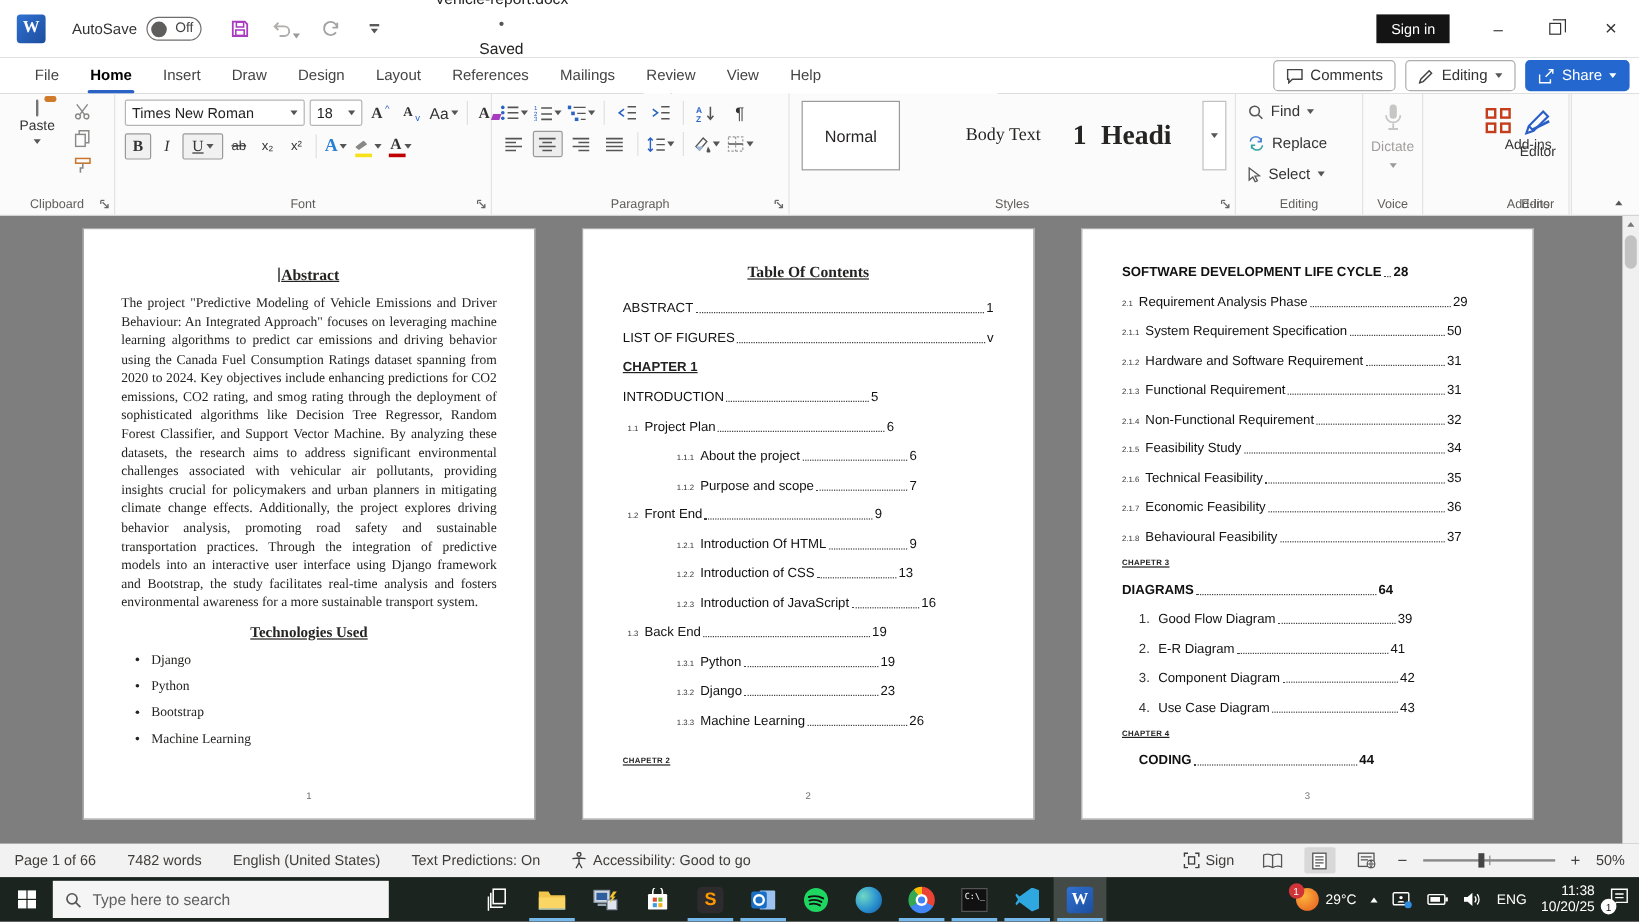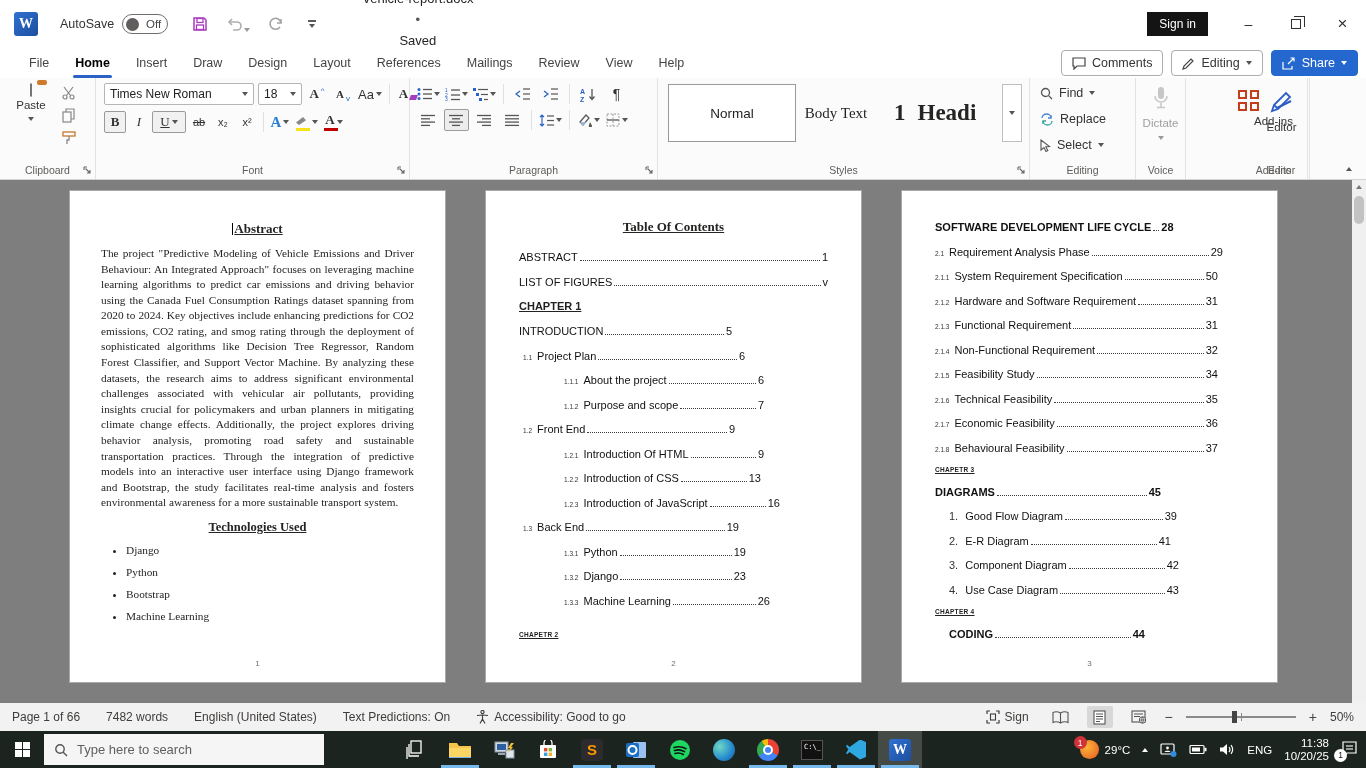--- a/index.html
+++ b/index.html
@@ -56,21 +56,21 @@
   .fbtn.boxed { border:1px solid #9a9a9a; background:#f1f1f1; border-radius:2px; }
   .serifb { font-family:"Liberation Serif",serif; font-weight:bold; }
   .serifi { font-family:"Liberation Serif",serif; font-style:italic; }
   .vline { width:1px; height:20px; background:#e0e0e0; margin:0 3px; }
   .g-par { left:410px; width:248px; }
   .pr { position:absolute; left:6px; display:flex; gap:3px; align-items:center; }
   .pbtn { width:25px; height:22px; display:flex; align-items:center; justify-content:center; gap:1px; }
   .pbtn.boxed { border:1px solid #9a9a9a; background:#ededed; border-radius:2px; }
   .g-styles { left:658px; width:372px; }
   .stylecard { position:absolute; top:6px; height:58px; display:flex; align-items:center; justify-content:center; overflow:hidden; }
-  .card-normal { left:10px; width:128px; border:1px solid #9a9a9a; background:#fff; font-size:13.5px; }
+  .card-normal { left:10px; width:82px; border:1px solid #9a9a9a; background:#fff; font-size:13.5px; }
   .card-body { left:126px; width:104px; font-family:"Liberation Serif",serif; font-size:15px; }
   .card-h1 { left:236px; width:102px; font-family:"Liberation Serif",serif; font-weight:bold; font-size:23px; white-space:nowrap; justify-content:flex-start; gap:12px; }
   .style-strip { position:absolute; left:344px; top:6px; width:20px; height:58px; border:1px solid #c0c0c0; background:#fff; display:flex; align-items:center; justify-content:center; }
   .g-edit { left:1030px; width:106px; }
   .erow { position:absolute; left:10px; display:flex; align-items:center; gap:6px; font-size:12.5px; color:#333; }
   .g-voice { left:1136px; width:50px; text-align:center; }
   .g-editor { left:1256px; width:52px; text-align:center; }
   .g-addins { left:1238px; width:72px; text-align:center; }
   .bigbtn-label { font-size:11.5px; color:#333; margin-top:4px; }
   .dim { color:#a19f9d !important; }
@@ -716,21 +716,21 @@
           <span class="tlabel">Behavioural Feasibility</span>
           <span class="dots"></span>
           <span class="tpage">37</span>
         </div>
         <div class="trow chapter-small">
           <span class="chap">CHAPETR 3</span>
         </div>
         <div class="trow bold" style="width: 226px;">
           <span class="tlabel">DIAGRAMS</span>
           <span class="dots"></span>
-          <span class="tpage">45</span>
+          <span class="tpage">64</span>
         </div>
         <div class="trow numlist" style="width: 228px; margin-left: 14px;">
           <span class="tnum big">1.</span>
           <span class="tlabel">Good Flow Diagram</span>
           <span class="dots"></span>
           <span class="tpage">39</span>
         </div>
         <div class="trow numlist" style="width: 222px; margin-left: 14px;">
           <span class="tnum big">2.</span>
           <span class="tlabel">E-R Diagram</span>

